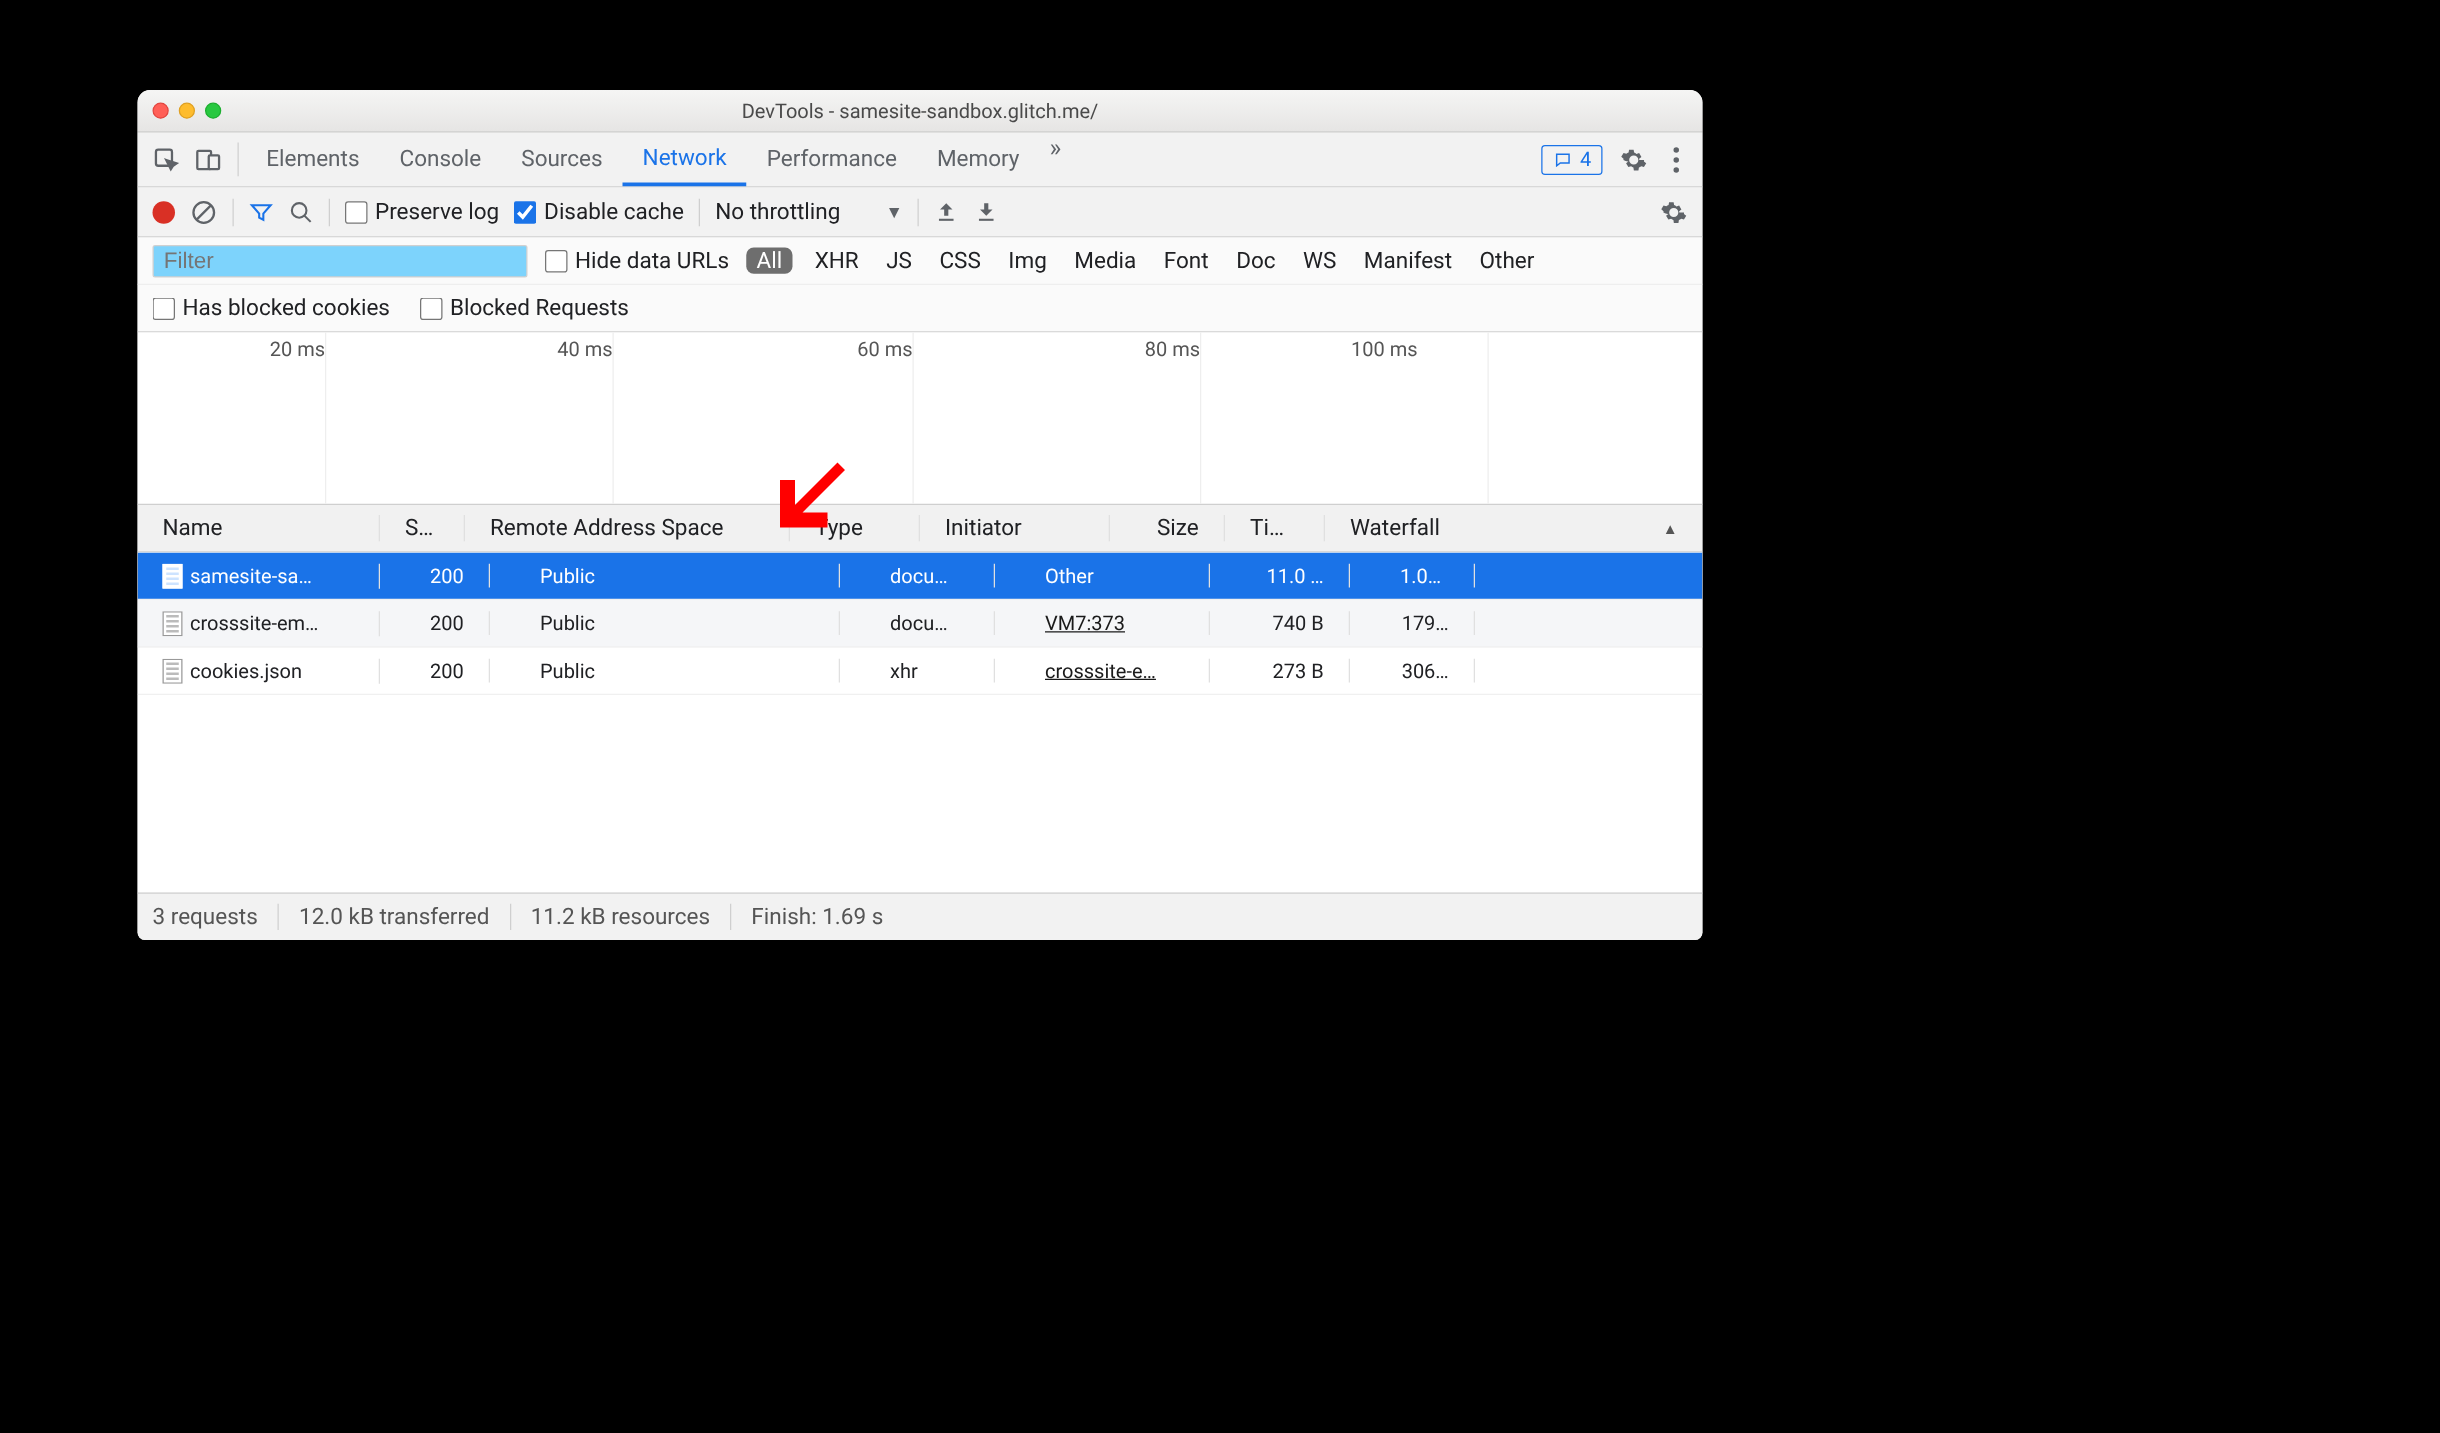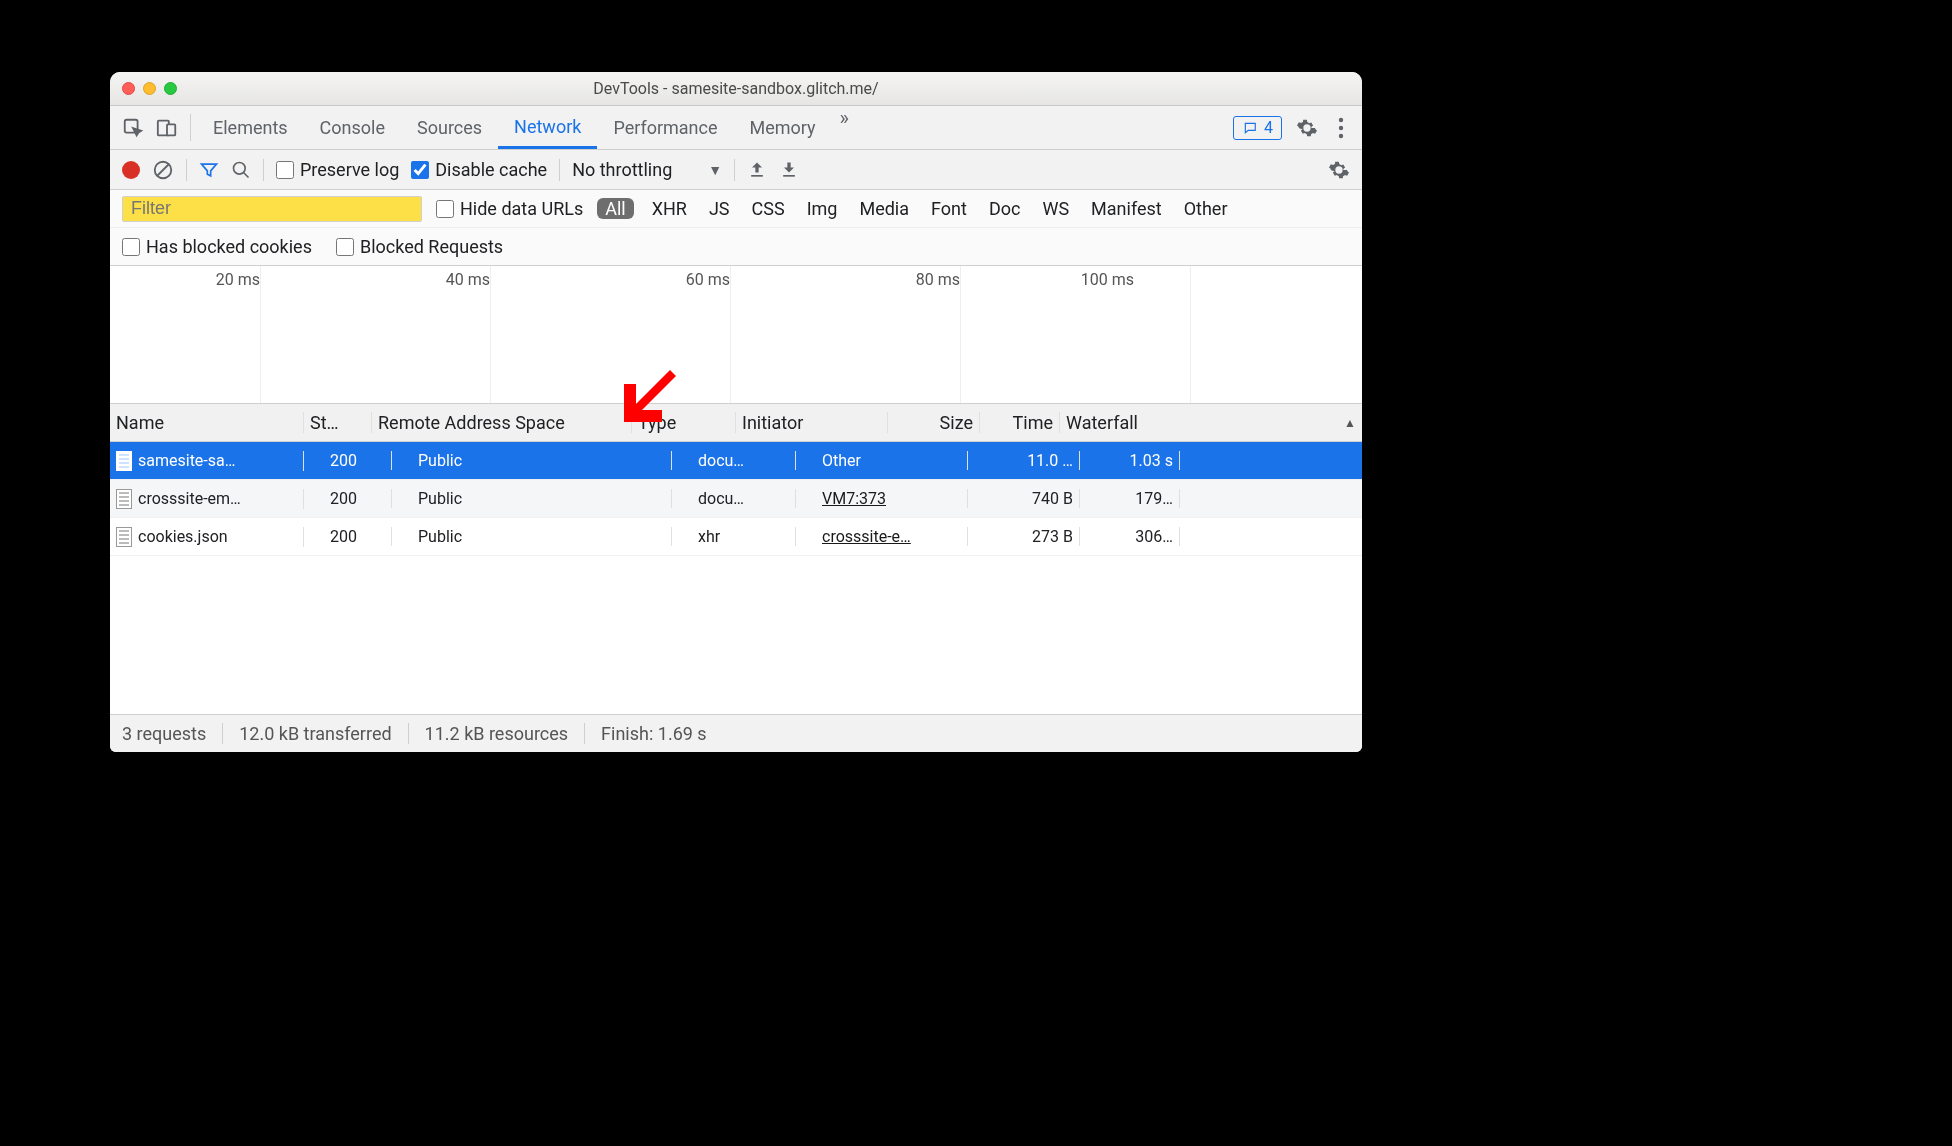--- a/index.html
+++ b/index.html
@@ -90,21 +90,21 @@
     border:none; background:transparent; cursor:pointer;
   }
   .throttle .caret { font-size:14px; color:#5f6368; }
   
   .filterrow {
     height: 38px; display:flex; align-items:center; gap:14px;
     padding: 0 12px; border-bottom: 1px solid #eee; background:#fafafa;
   }
   .filterinput {
     width: 300px; height: 26px; border:1px solid #d0d0d0; border-radius:2px;
-    padding: 0 8px; font-size: 18px; color:#5f6368; background:#fde047;
+    padding: 0 8px; font-size: 18px; color:#5f6368; background:#7dd3fc;
   }
   .chip {
     font-size:18px; color:#202124; cursor:pointer; padding:0 4px;
   }
   .chip.active {
     background:#6e6e6e; color:#fff; border-radius:6px; padding:0 8px;
   }
   .filterrow2 {
     height: 38px; display:flex; align-items:center; gap:24px;
     padding: 0 12px; border-bottom: 1px solid #cfcfcf; background:#fafafa;
@@ -125,21 +125,21 @@
   .bigarrow {
     position:absolute; color:#f00; font-weight:900;
   }
   
   .tablewrap { flex:1; display:flex; flex-direction:column; min-height:0; }
   .thead, .trow { display:flex; height:38px; align-items:center; }
   .thead {
     background:#f1f1f1; border-bottom:1px solid #cfcfcf; font-size:18px; color:#202124;
   }
   .th, .td {
-    padding: 0 6px; border-right:1px solid #e0e0e0;
+    padding: 0 20px; border-right:1px solid #e0e0e0;
     overflow:hidden; text-overflow:ellipsis; white-space:nowrap;
   }
   .th:last-child, .td:last-child { border-right:none; }
   .c-name { width:194px; display:flex; align-items:center; gap:6px;}
   .c-status { width:68px; }
   .c-space { width:260px; }
   .c-type { width:104px; }
   .c-init { width:152px; }
   .c-size { width:92px; text-align:right; }
   .c-time { width:80px; text-align:right; }

